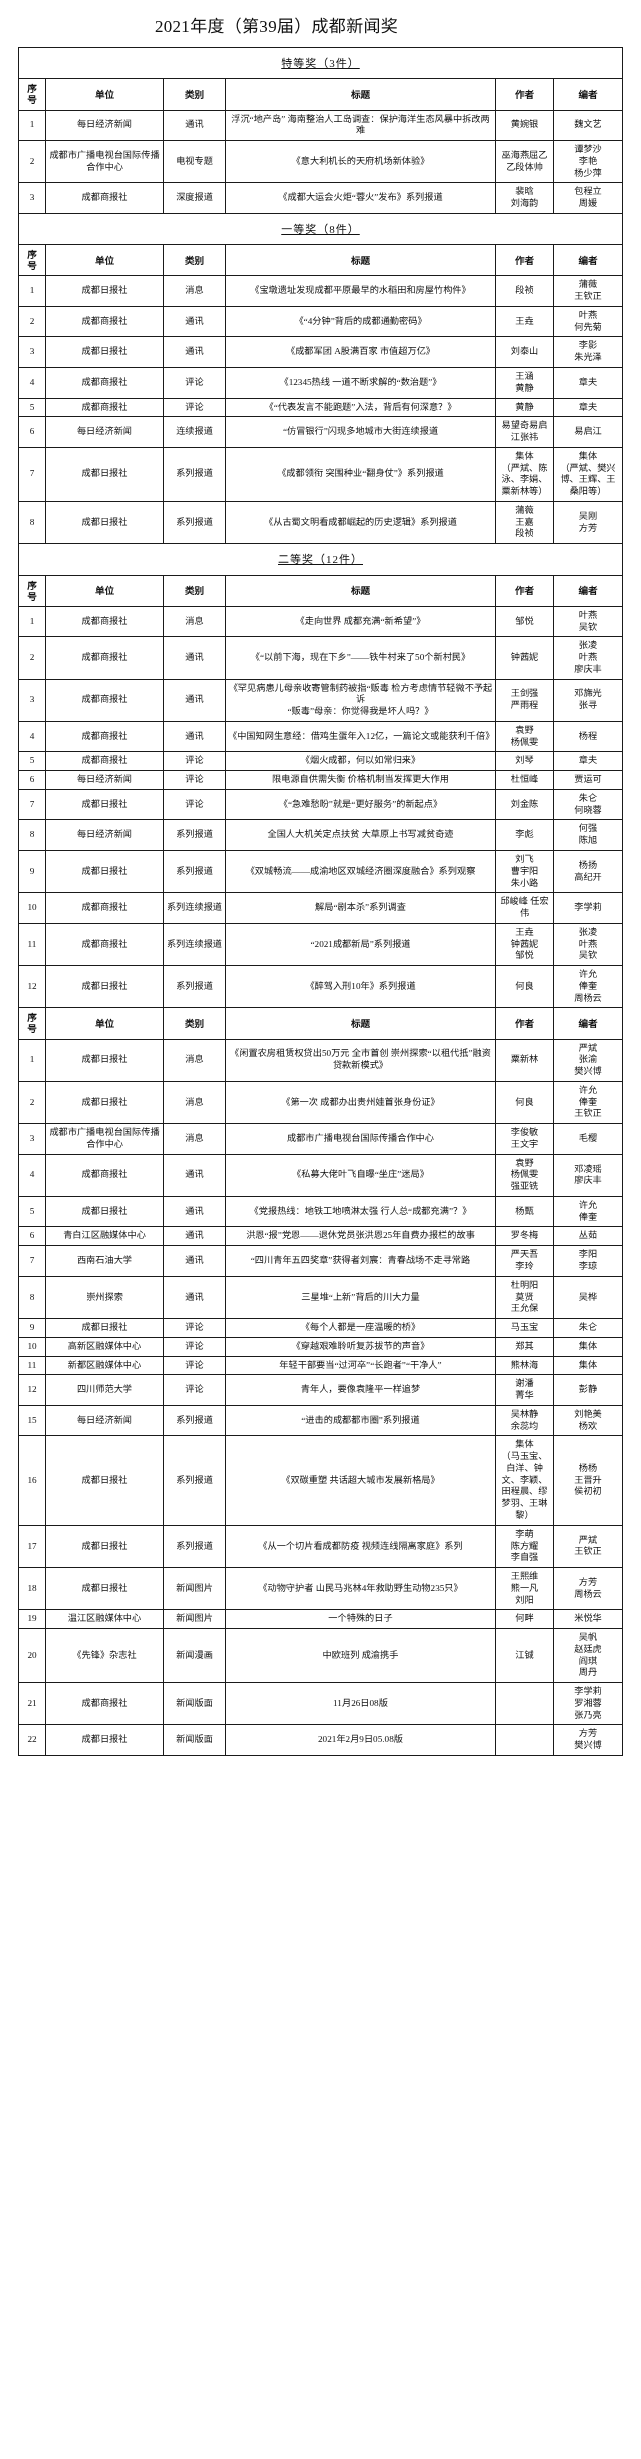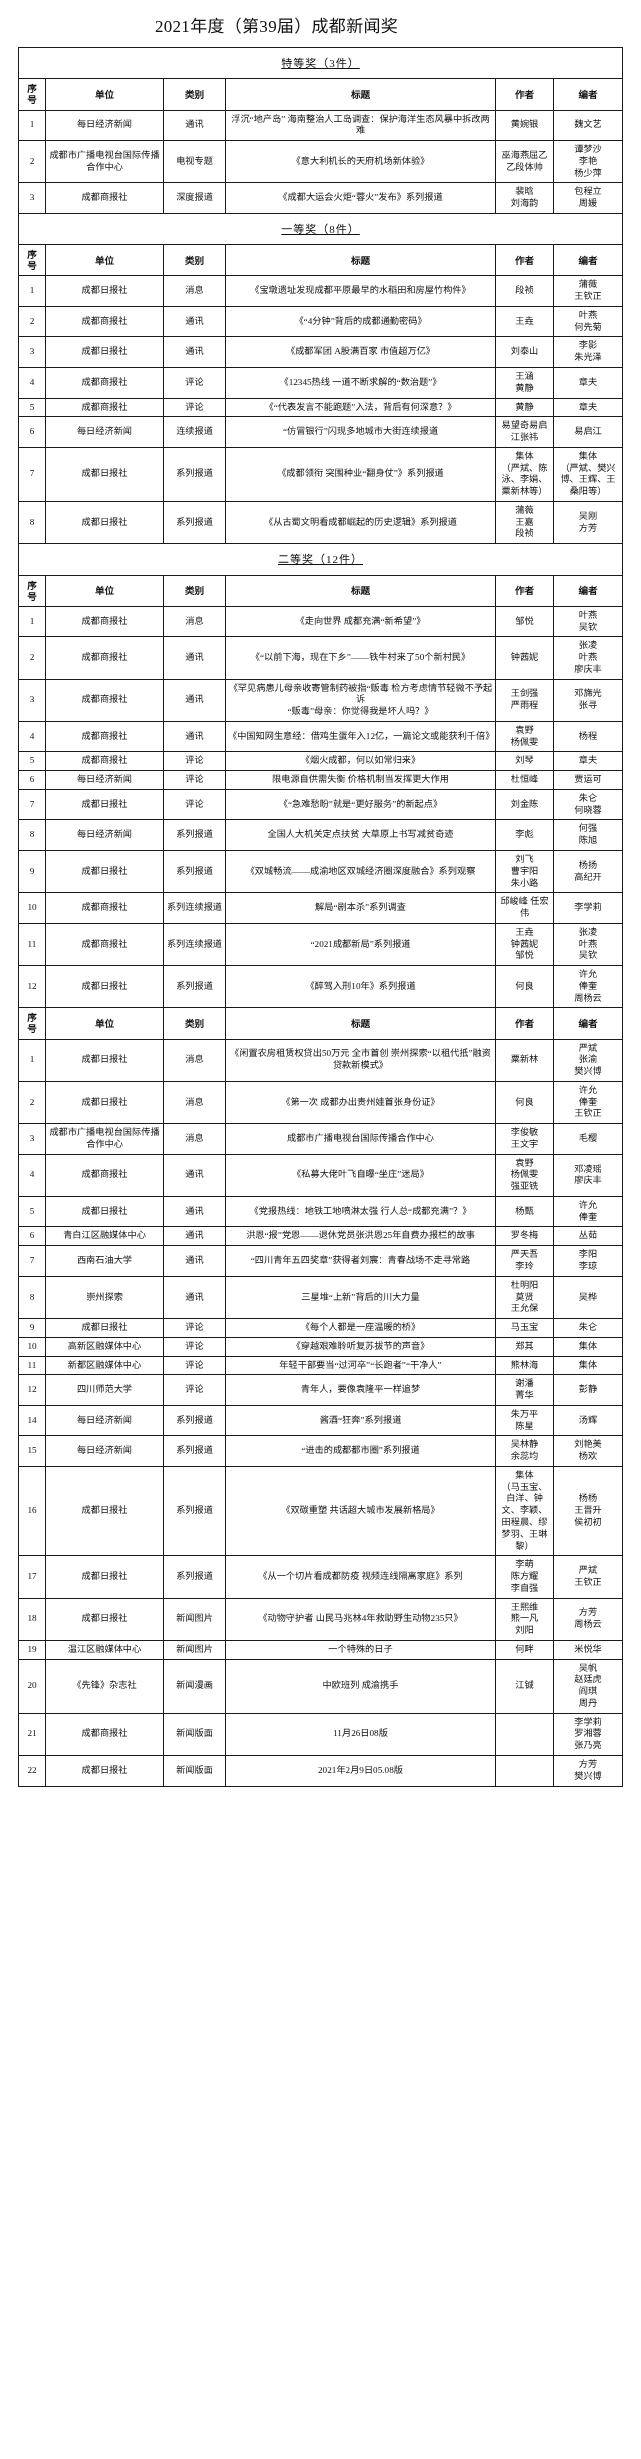--- a/index.html
+++ b/index.html
@@ -467,29 +467,20 @@
         <tr>
           <td class="seq multi">12</td>
           <td class="unit multi">四川师范大学</td>
           <td class="cat multi">评论</td>
           <td class="title multi">青年人，要像袁隆平一样追梦</td>
           <td class="author multi">谢潘
 菁华</td>
           <td class="editor multi">彭静</td>
         </tr>
         <tr>
-          <td class="seq multi">14</td>
-          <td class="unit multi">每日经济新闻</td>
-          <td class="cat multi">系列报道</td>
-          <td class="title multi">酱酒“狂奔”系列报道</td>
-          <td class="author multi">朱万平
-陈星</td>
-          <td class="editor multi">汤辉</td>
-        </tr>
-        <tr>
           <td class="seq multi">15</td>
           <td class="unit multi">每日经济新闻</td>
           <td class="cat multi">系列报道</td>
           <td class="title multi">“进击的成都都市圈”系列报道</td>
           <td class="author multi">吴林静
 余蕊均</td>
           <td class="editor multi">刘艳美
 杨欢</td>
         </tr>
         <tr>

